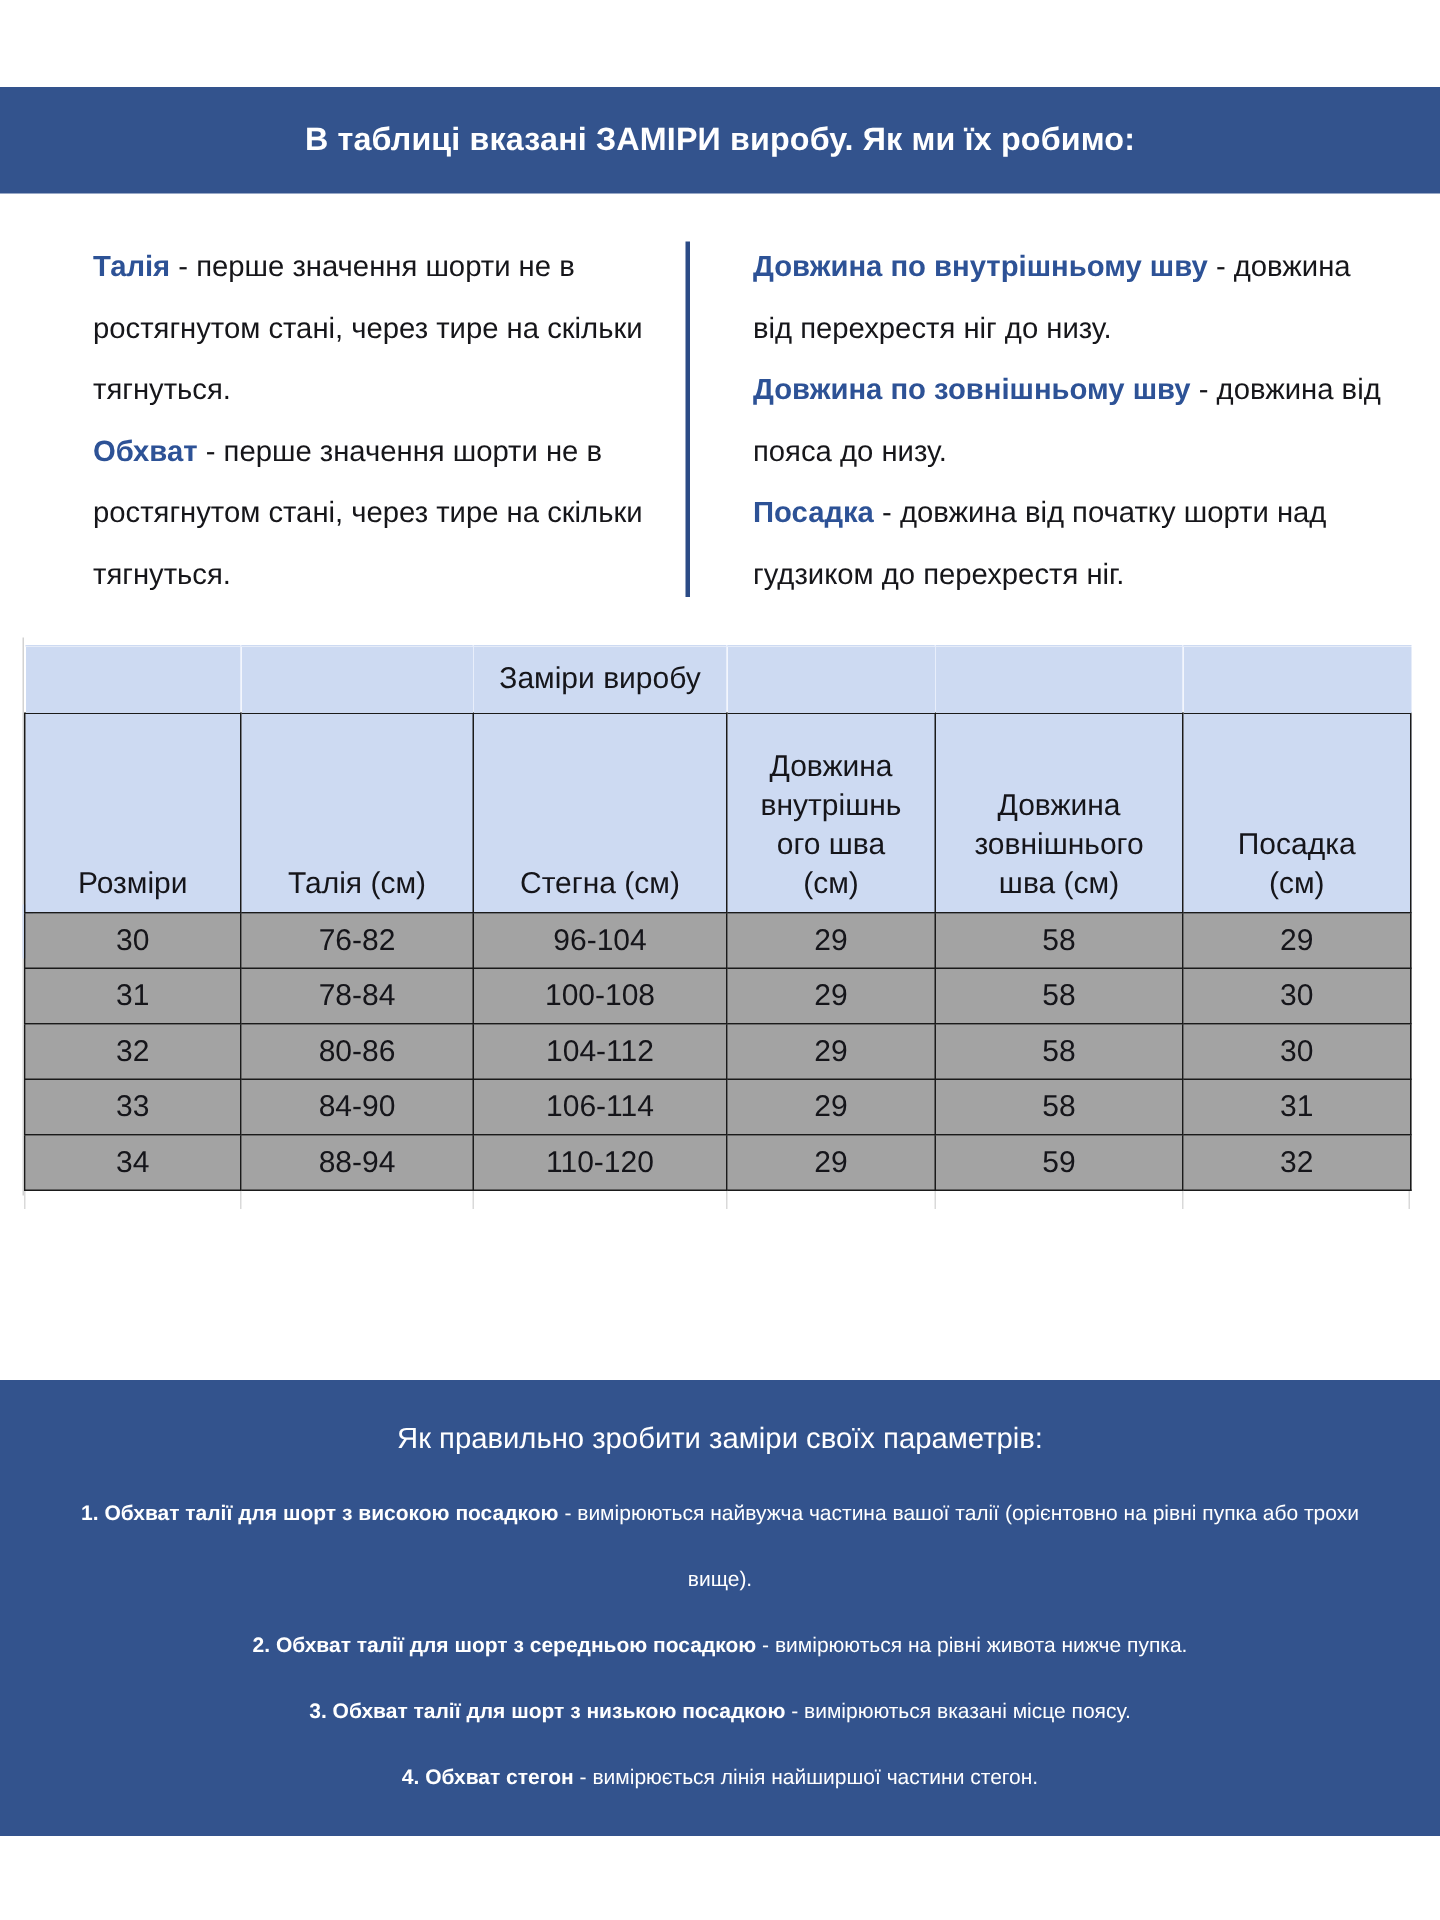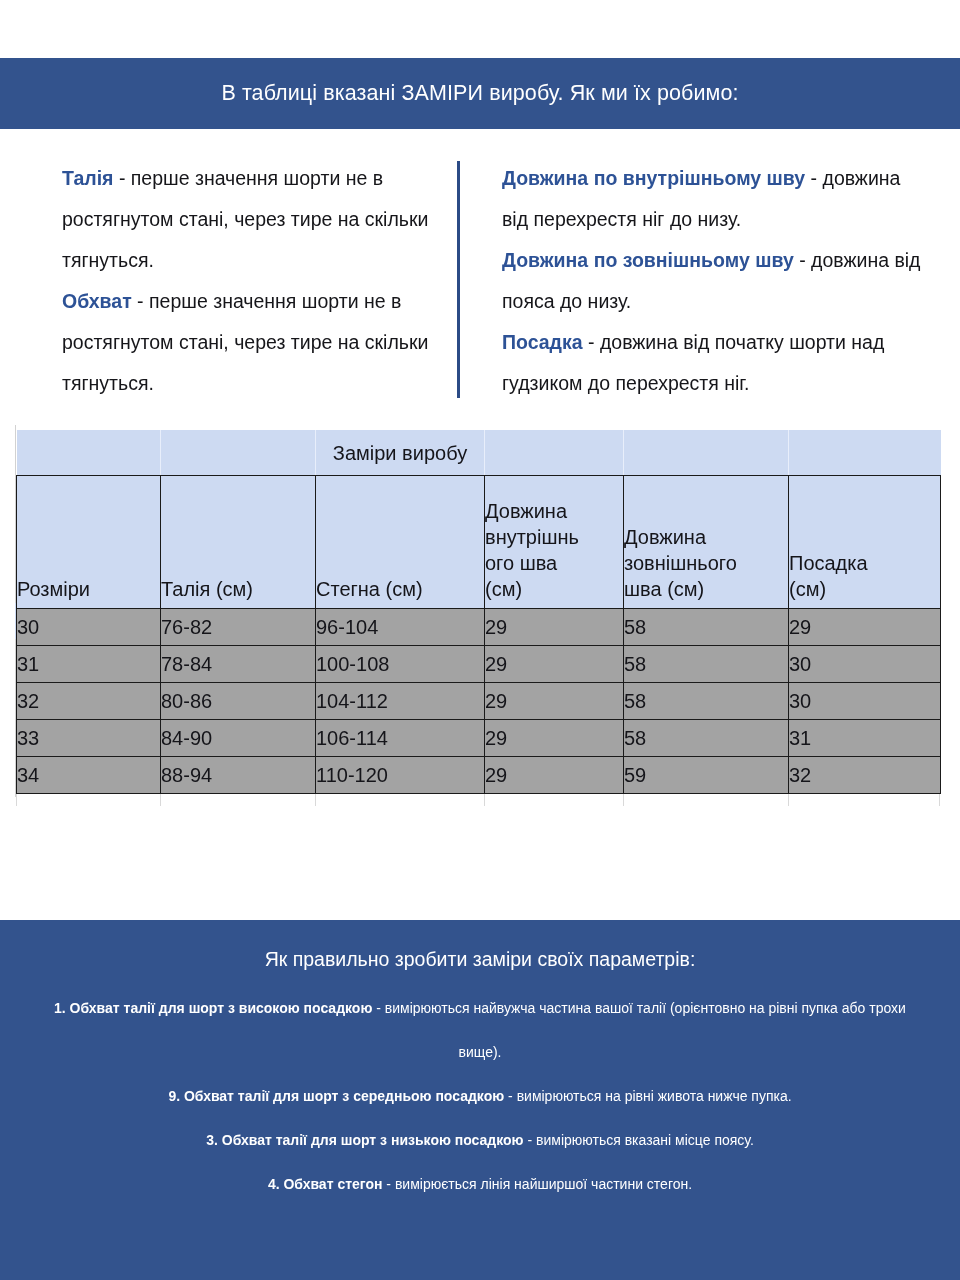--- a/index.html
+++ b/index.html
@@ -23,21 +23,21 @@
     width: 960px;
     height: 71px;
     background: #33538d;
     display: flex;
     align-items: center;
     justify-content: center;
   }
   .header-band-title {
     color: #ffffff;
     font-size: 21.5px;
-    font-weight: normal;
+    font-weight: bold;
     letter-spacing: 0.1px;
     text-align: center;
   }
 
   
   .explain {
     position: absolute;
     left: 0;
     top: 158px;
     width: 856px;
@@ -108,20 +108,21 @@
   table.sizes {
     position: absolute;
     left: 16px;
     top: 5px;
     width: 924px;
     border-collapse: collapse;
     table-layout: fixed;
   }
   table.sizes td {
     border: 1px solid #1a1a1a;
+    text-align: center;
     font-size: 20px;
     color: #15151a;
     padding: 0;
   }
   
   tr.banner td {
     background: #cddaf2;
     height: 44px;
     border-left: none;
     border-right: none;
@@ -165,21 +166,21 @@
   col.c4 { width: 139px; }
   col.c5 { width: 165px; }
   col.c6 { width: 152px; }
 
   
   .footer-band {
     position: absolute;
     left: 0;
     top: 920px;
     width: 960px;
-    height: 360px;
+    height: 304px;
     background: #33538d;
     box-sizing: border-box;
     padding: 26px 38px 12px 38px;
   }
   .footer-intro {
     color: #ffffff;
     font-size: 19.5px;
     text-align: center;
     margin: 0 0 14px 0;
     line-height: 26px;
@@ -333,21 +334,21 @@
   </table>
 </div>
 
 <div class="footer-band">
   <p class="footer-intro">Як правильно зробити заміри своїх параметрів:</p>
 
   <p class="rule">
     <span class="rule-key">1. Обхват талії для шорт з високою посадкою</span><span> - вимірюються найвужча частина вашої талії (орієнтовно на рівні пупка або трохи вище).</span>
   </p>
   <p class="rule">
-    <span class="rule-key">9. Обхват талії для шорт з середньою посадкою</span><span> - вимірюються на рівні живота нижче пупка.</span>
+    <span class="rule-key">2. Обхват талії для шорт з середньою посадкою</span><span> - вимірюються на рівні живота нижче пупка.</span>
   </p>
   <p class="rule">
     <span class="rule-key">3. Обхват талії для шорт з низькою посадкою</span><span> - вимірюються вказані місце поясу.</span>
   </p>
   <p class="rule">
     <span class="rule-key">4. Обхват стегон</span><span> - вимірюється лінія найширшої частини стегон.</span>
   </p>
 </div>
 
 </body></html>

